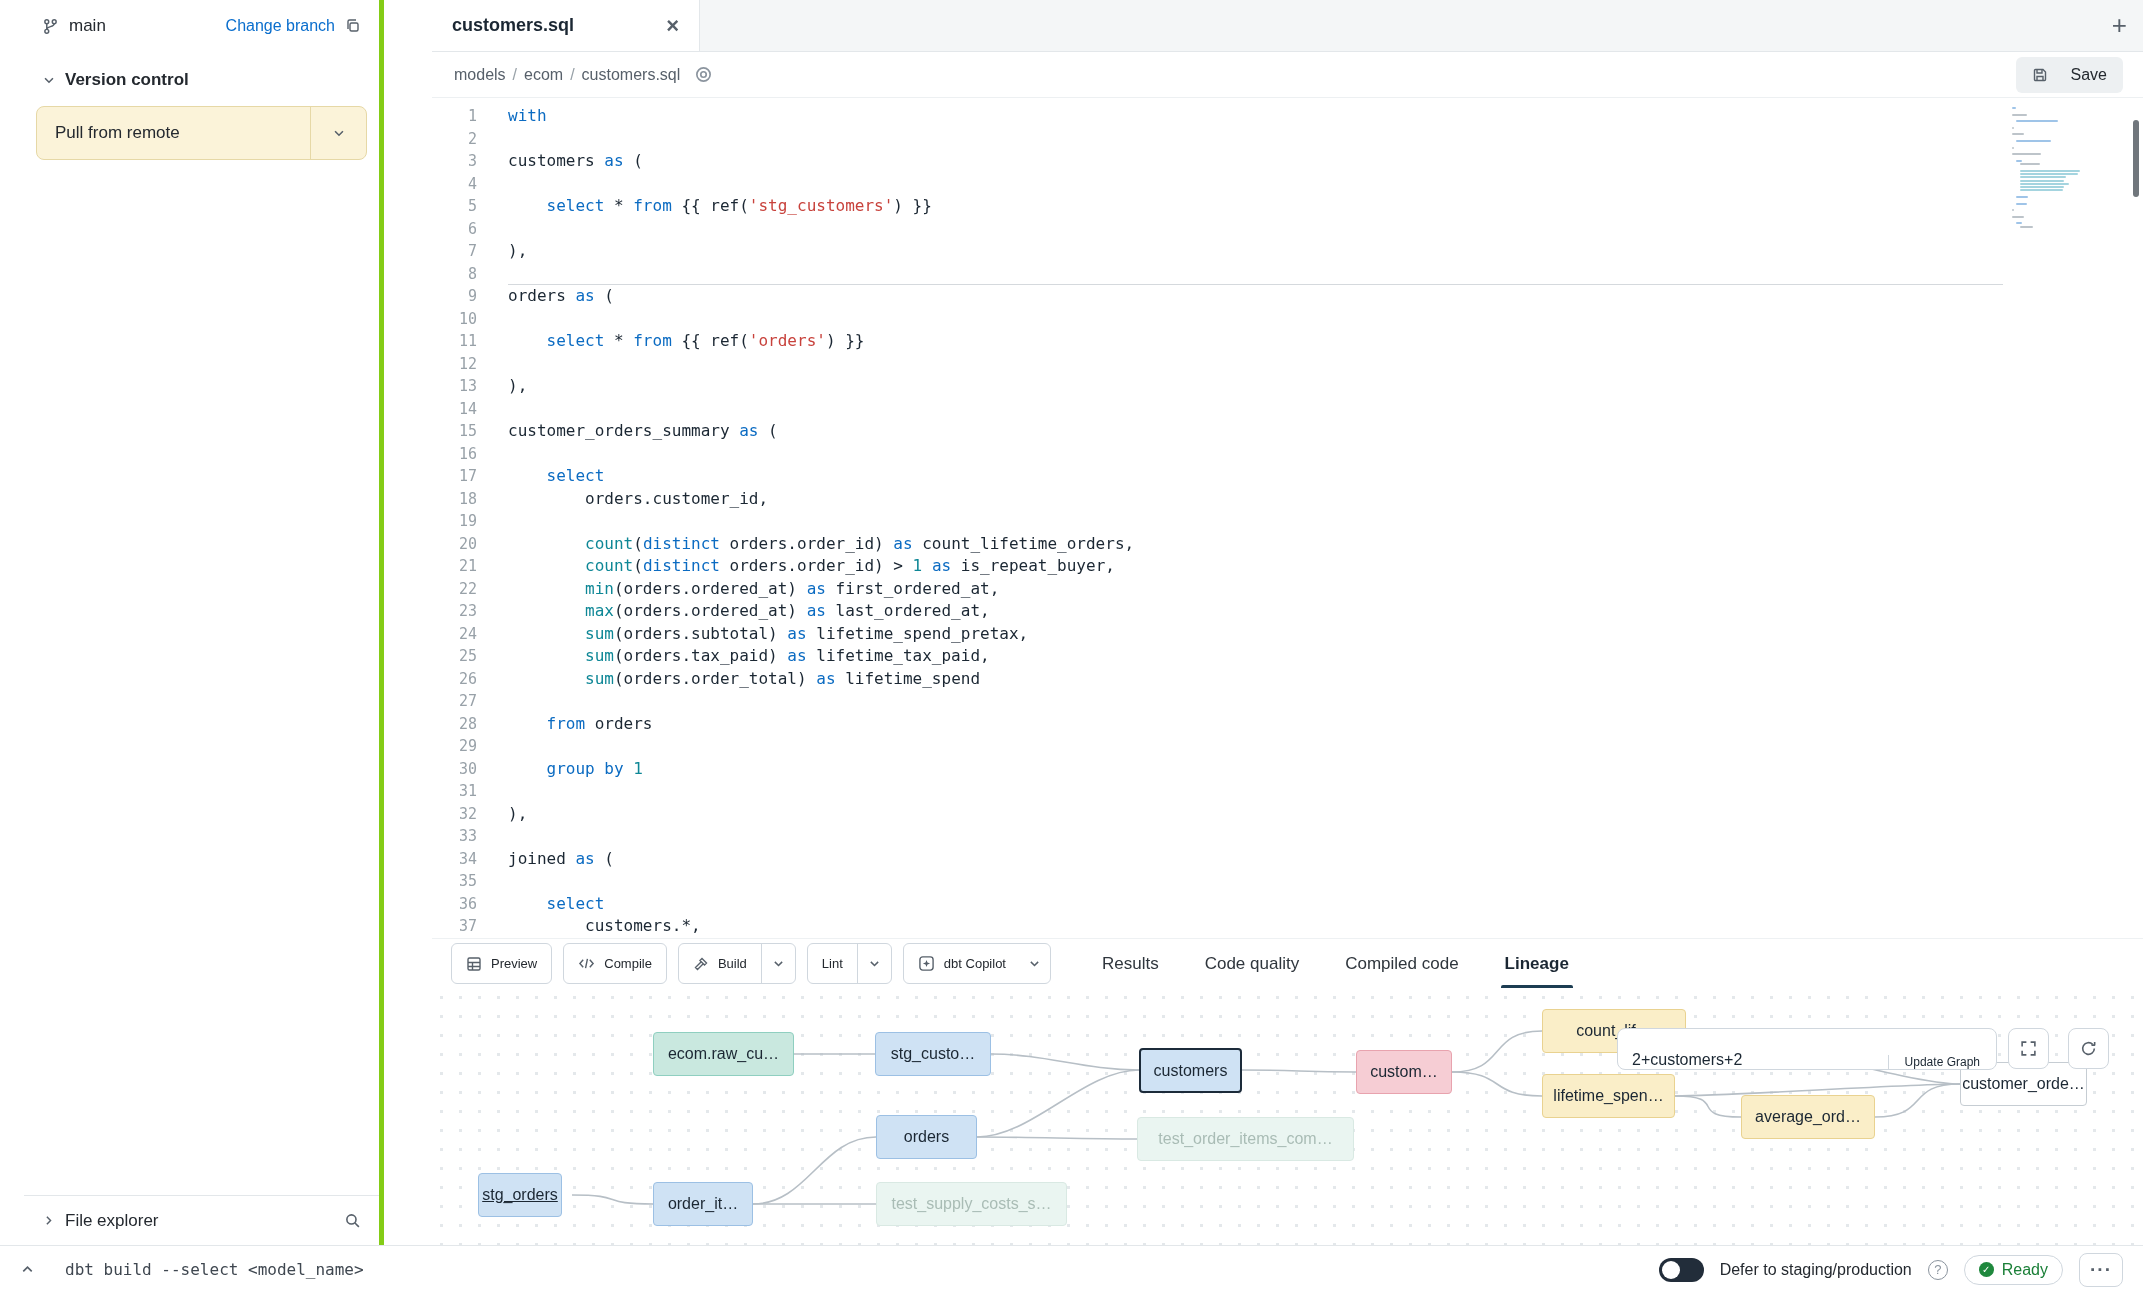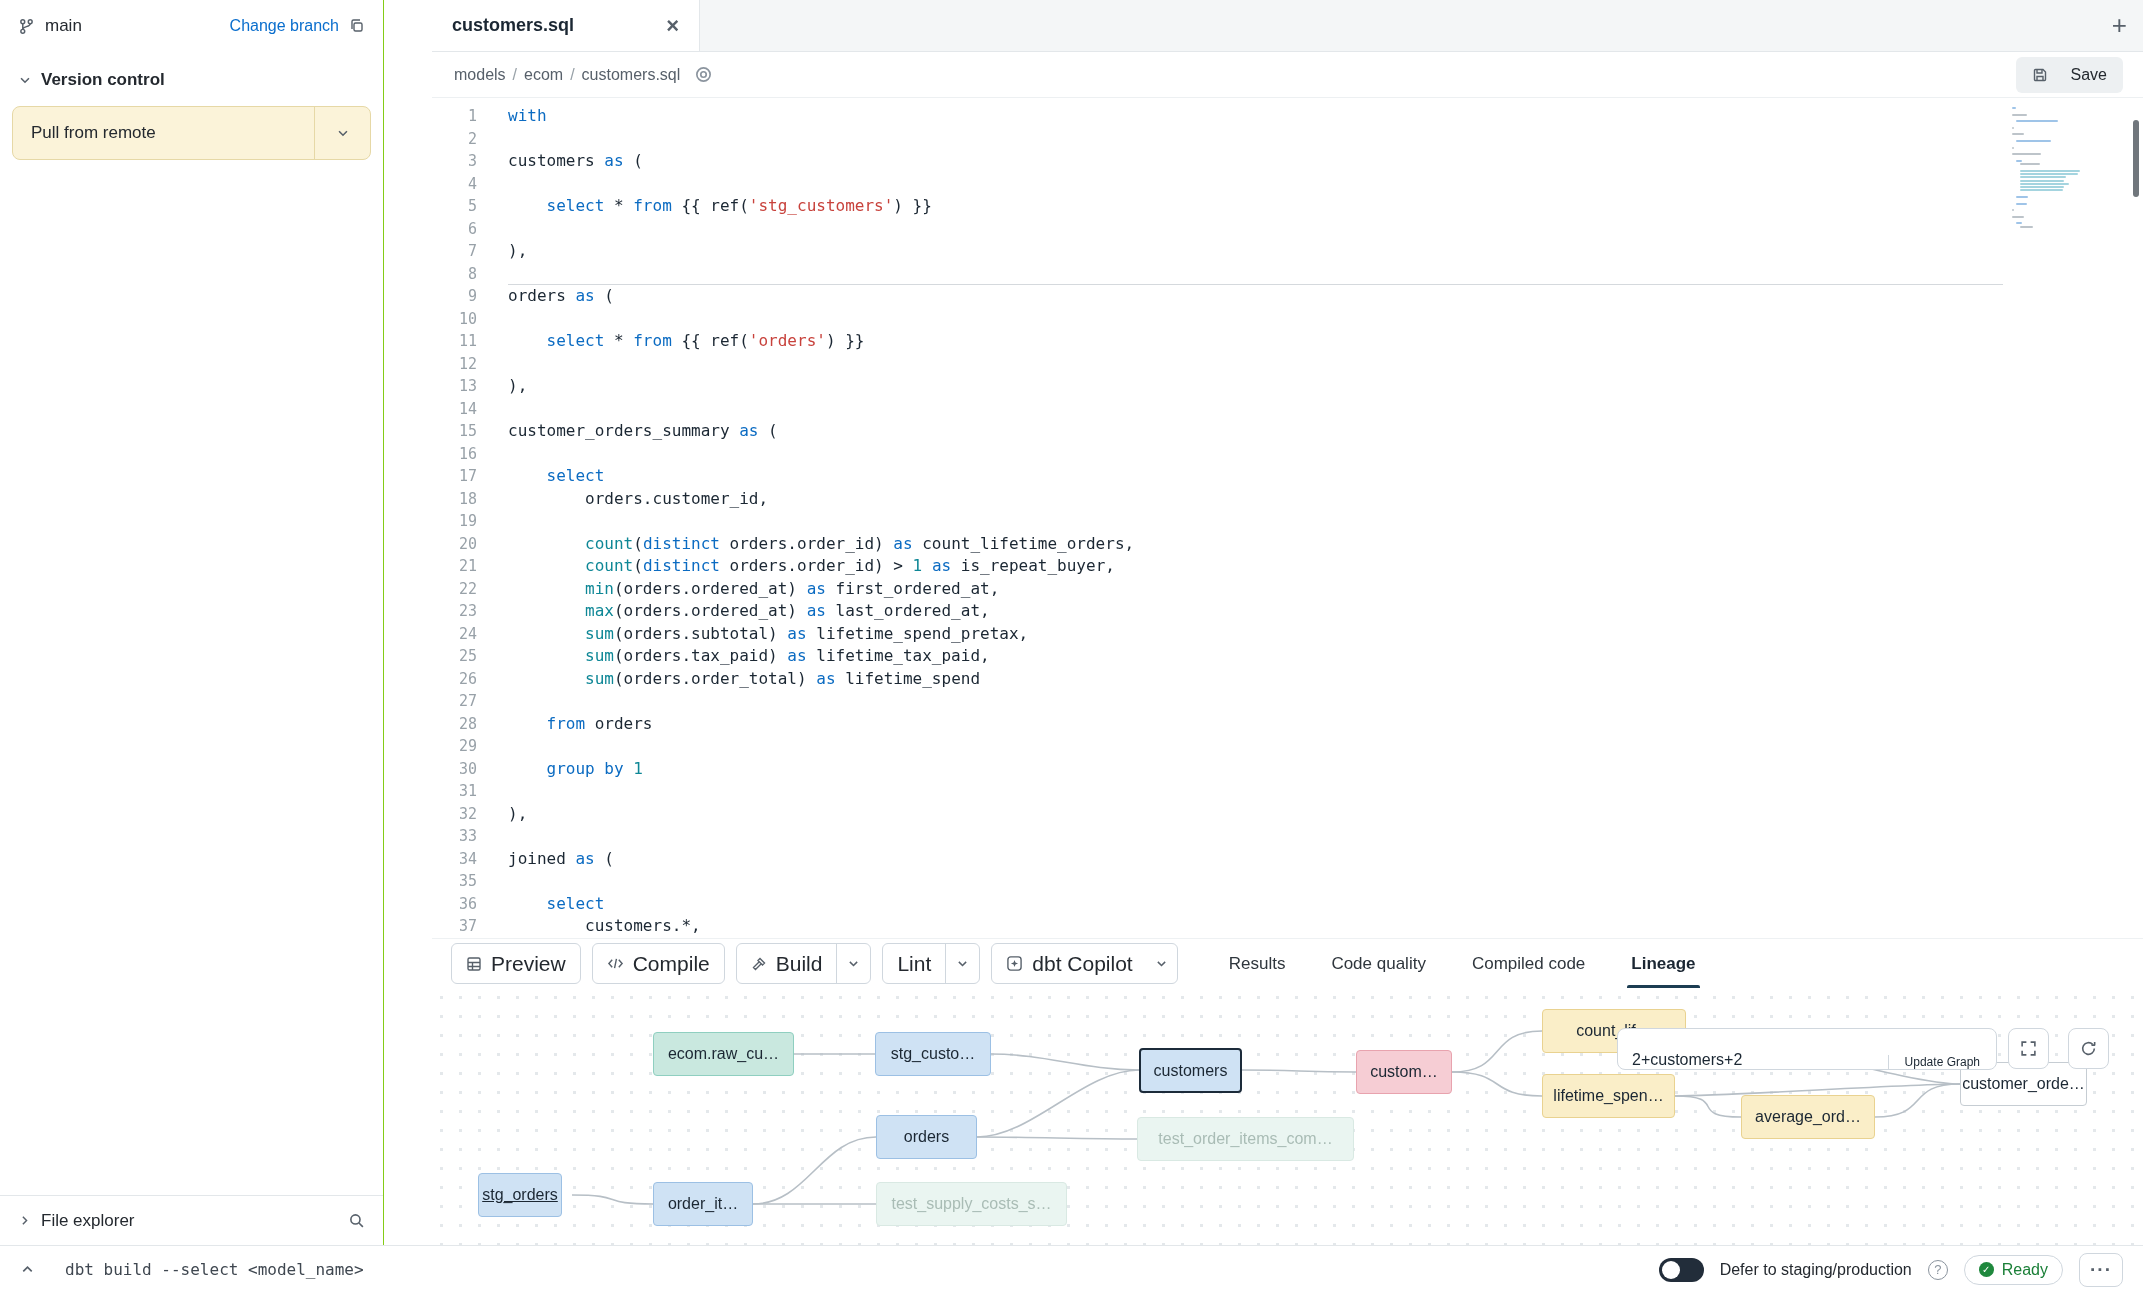--- a/index.html
+++ b/index.html
@@ -6,21 +6,21 @@
   html,body { width:2143px; height:1293px; }
   body {
     position:relative; overflow:hidden; background:#fff;
     font-family:"Liberation Sans", sans-serif; color:#1b2733; font-size:17px;
   }
   svg { display:block; }
   .ico { color:#57606a; flex:none; }
 
   
   .sidebar { position:absolute; left:0; top:0; width:384px; height:1245px;
-    background:#fff; border-right:1px solid #84cc16; display:flex; flex-direction:column; }
+    background:#fff; border-right:5px solid #84cc16; display:flex; flex-direction:column;padding-left:24px; }
   .sb-top { height:52px; display:flex; align-items:center; gap:10px; padding:0 18px; }
   .branch-name { font-size:17px; color:#24292f; }
   .change-branch { margin-left:auto; color:#0a6ecd; font-size:16px; cursor:pointer; }
   .vc-header { display:flex; align-items:center; gap:9px; padding:18px 18px 12px 18px;
     font-size:17px; font-weight:700; color:#24292f; }
   .pull-wrap { padding:4px 12px; }
   .pull-btn { display:flex; height:54px; width:100%; border:1px solid #e6d8a6;
     background:#fbf3d9; border-radius:8px; overflow:hidden; align-items:stretch; }
   .pull-main { flex:1; display:flex; align-items:center; padding:0 18px; font-size:17px; color:#24292f; }
   .pull-chev { width:56px; border-left:1px solid #e6d8a6; display:flex; align-items:center; justify-content:center; }
@@ -65,21 +65,21 @@
   .minimap { position:absolute; right:53px; top:8px; width:78px; }
   .mm-row { height:3.3px; }
   .mm-bar { height:2px; border-radius:1px; opacity:.75; }
   .scroll-thumb { position:absolute; right:4px; top:21px; width:6px; height:77px;
     background:#70767c; border-radius:3px; }
 
   
   .toolbar { position:absolute; left:0; right:0; top:938px; height:50px; background:#fff;
     border-top:1px solid #eef1f3; display:flex; align-items:center; padding-left:19px; gap:11px; }
   .btn { display:flex; align-items:stretch; border:1px solid #d0d7de; border-radius:6px;
-    height:41px; background:#fff; font-size:21px; color:#24292f; overflow:hidden; cursor:pointer; }
+    height:41px; background:#fff; font-size:13px; color:#24292f; overflow:hidden; cursor:pointer; }
   .btn .seg { display:flex; align-items:center; gap:9px; padding:0 14px; }
   .btn .chev { border-left:1px solid #d0d7de; width:34px; display:flex; align-items:center; justify-content:center; }
   .btn .chev-in { width:30px; display:flex; align-items:center; justify-content:center; }
   .toolbar-tabs { display:flex; gap:46px; margin-left:40px; align-self:stretch; }
   .ttab { display:flex; align-items:center; position:relative; font-size:17px; color:#2f363d; cursor:pointer; }
   .ttab.active { font-weight:700; color:#1b2733; }
   .ttab.active::after { content:""; position:absolute; left:-4px; right:-4px; bottom:0;
     height:3px; background:#1d3d52; border-radius:2px 2px 0 0; }
 
   

